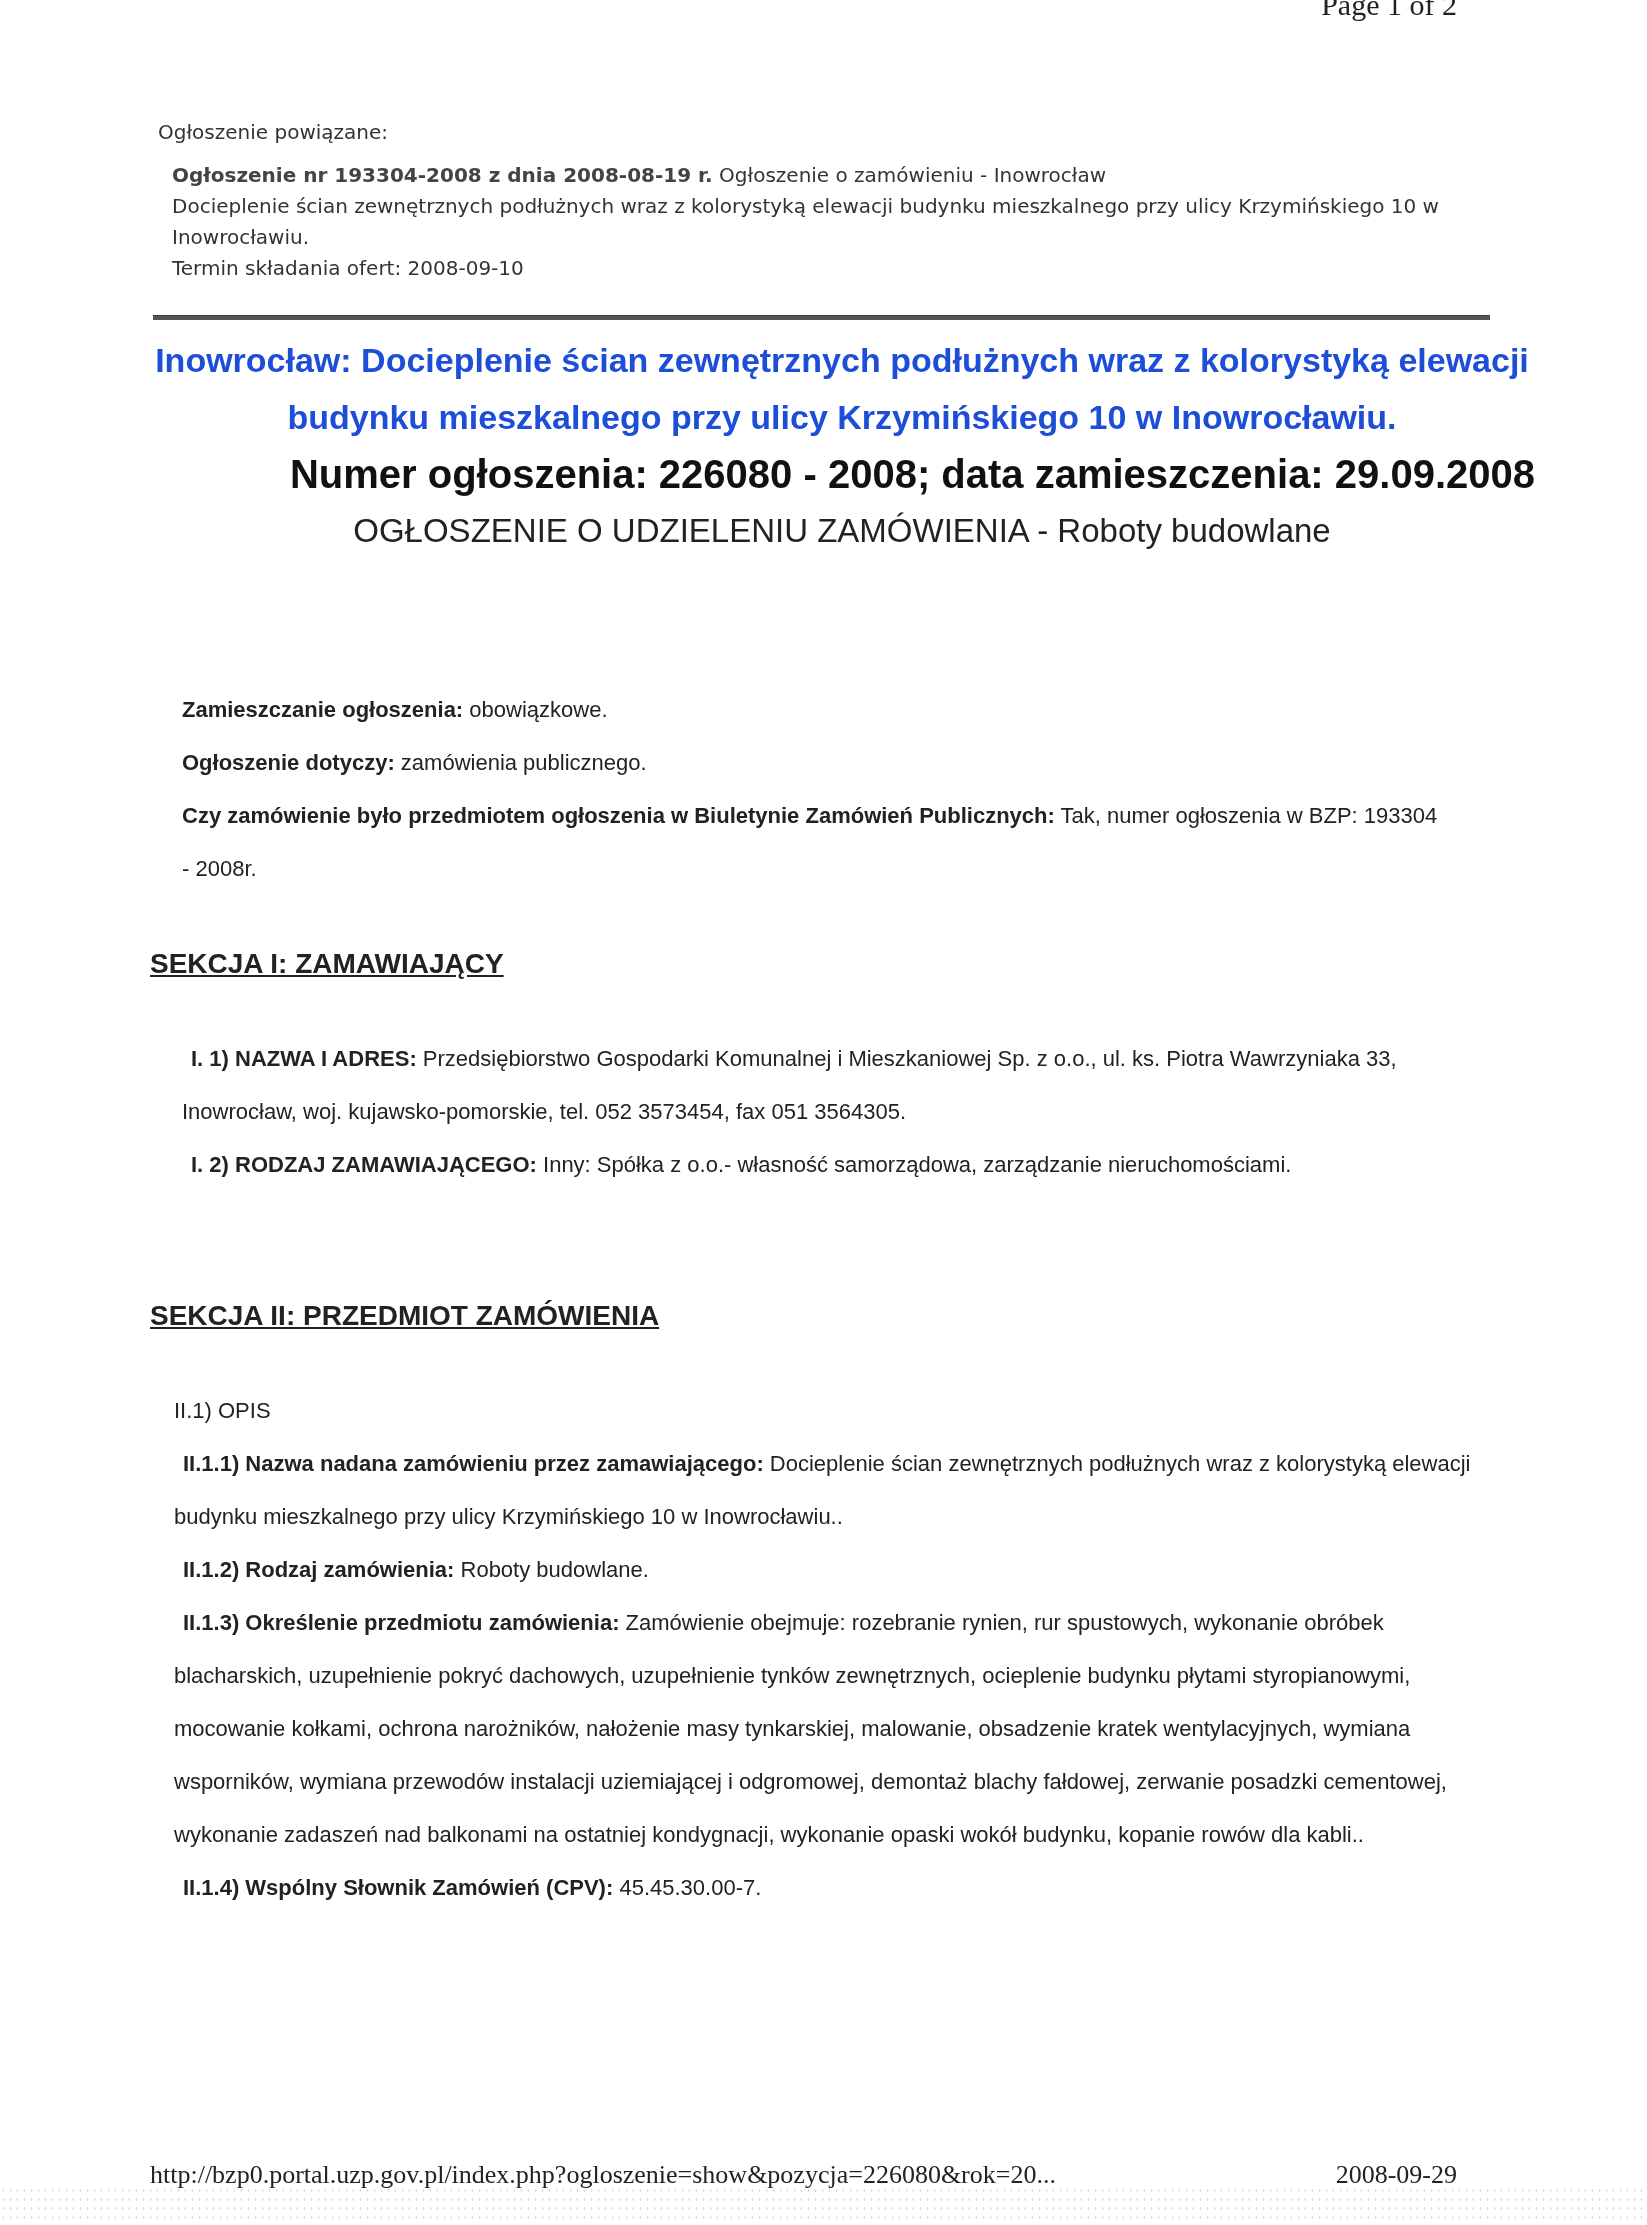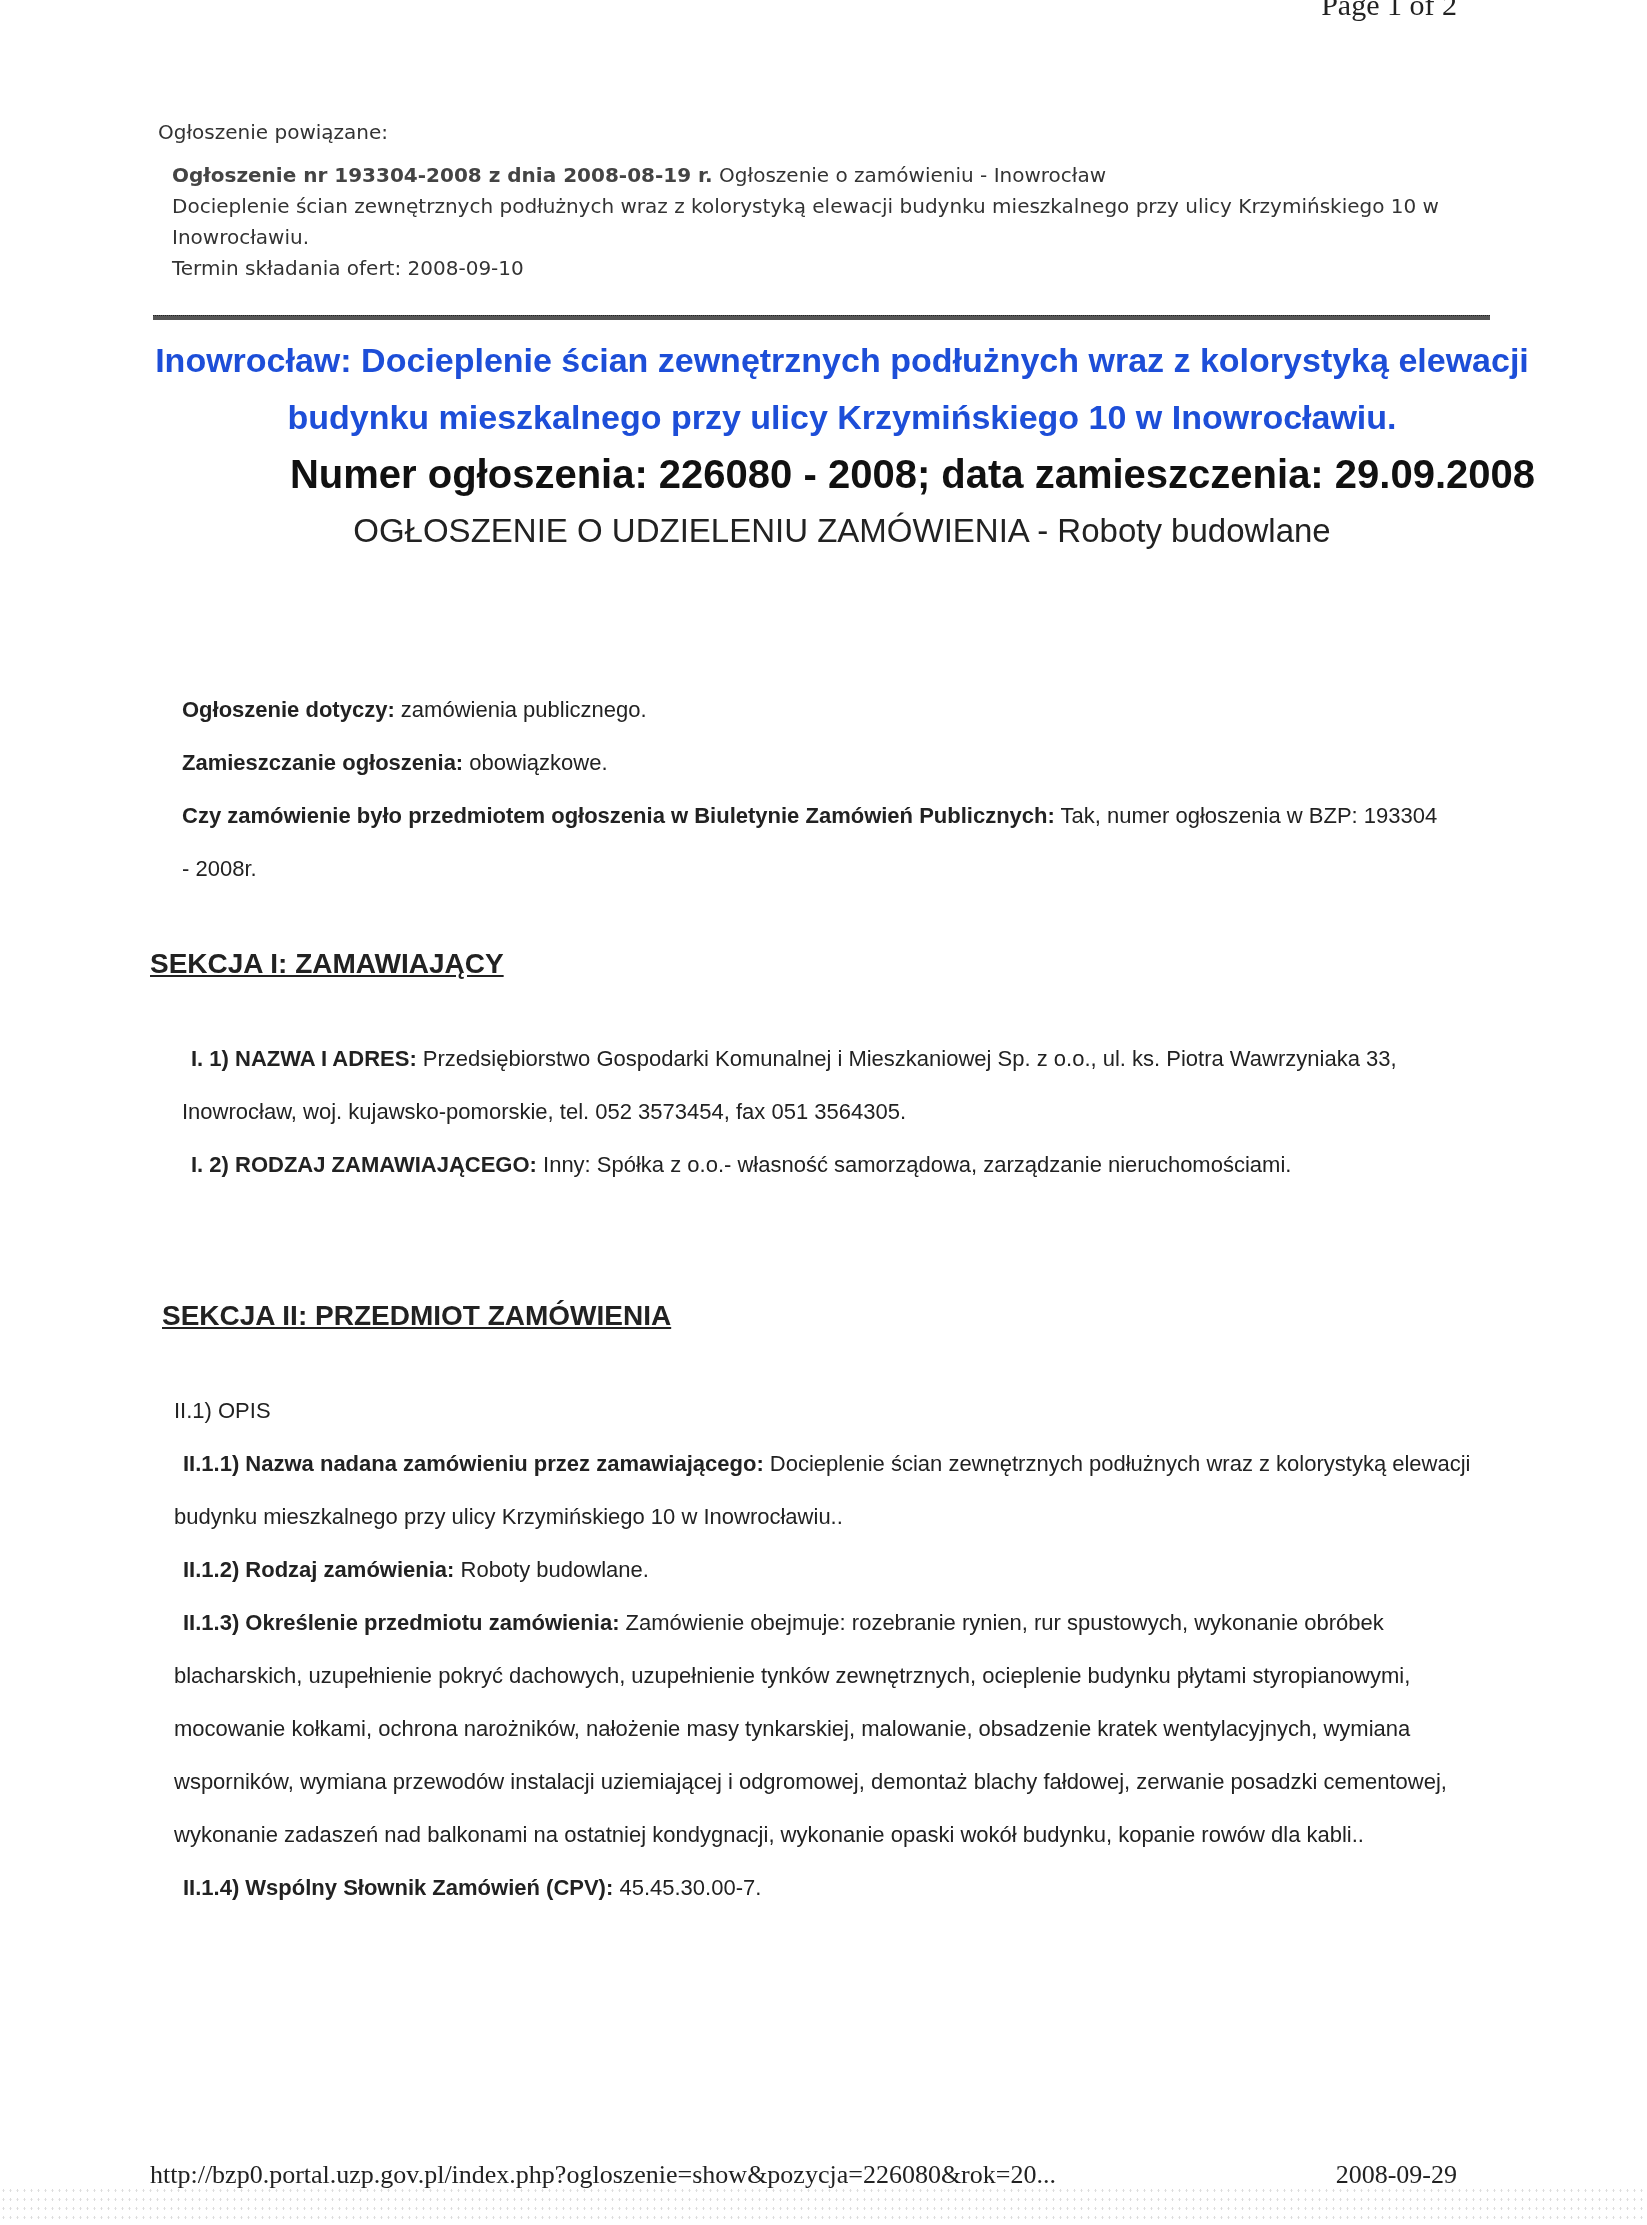--- a/index.html
+++ b/index.html
@@ -22,21 +22,21 @@
   #title-block { left: 149px; top: 332px; width: 1386px; text-align: center; }
   #title-block .title { font-size: 34px; font-weight: bold; line-height: 57px; color: #1d4ed8; }
   #title-block .numline { font-size: 40px; font-weight: bold; line-height: 57px; margin-top: 0px; text-align: right; }
   #title-block .kind { font-size: 33px; line-height: 55px; color: #222; }
 
   #intro { left: 182px; top: 683px; width: 1267px; font-size: 22px; line-height: 53px; color: #222; }
   #intro b { font-weight: bold; }
 
   .section-head { font-size: 28px; font-weight: bold; text-decoration: underline; color: #222; }
   #sec1-head { left: 150px; top: 948px; }
-  #sec2-head { left: 162px; top: 1300px; }
+  #sec2-head { left: 150px; top: 1300px; }
 
   .block { font-size: 22px; line-height: 53px; color: #222; }
   #sec1-body { left: 182px; top: 1032px; width: 1287px; }
   #sec2-body { left: 174px; top: 1384px; width: 1297px; }
   .block b { font-weight: bold; margin-left: 9px; }
 
   #footer { left: 150px; top: 2160px; width: 1307px; font-size: 26px; color: #222; display: flex; justify-content: space-between; gap: 13px; }
 
   .noise { position: absolute; left: 0; bottom: 0; width: 1647px; height: 40px;
     background-image: radial-gradient(#bbb 0.8px, transparent 1.2px); background-size: 7px 9px; opacity: 0.5; }
@@ -60,22 +60,22 @@
 
 <div id="separator" class="abs"></div>
 
 <div id="title-block" class="abs arial">
   <div class="title">Inowrocław: Docieplenie ścian zewnętrznych podłużnych wraz z kolorystyką elewacji budynku mieszkalnego przy ulicy Krzymińskiego 10 w Inowrocławiu.</div>
   <div class="numline">Numer ogłoszenia: 226080 - 2008; data zamieszczenia: 29.09.2008</div>
   <div class="kind">OGŁOSZENIE O UDZIELENIU ZAMÓWIENIA - Roboty budowlane</div>
 </div>
 
 <div id="intro" class="abs arial">
+  <div><b>Zamieszczanie ogłoszenia:</b> <span>obowiązkowe.</span></div>
   <div><b>Ogłoszenie dotyczy:</b> <span>zamówienia publicznego.</span></div>
-  <div><b>Zamieszczanie ogłoszenia:</b> <span>obowiązkowe.</span></div>
   <div><b>Czy zamówienie było przedmiotem ogłoszenia w Biuletynie Zamówień Publicznych:</b> <span>Tak, numer ogłoszenia w BZP: 193304 - 2008r.</span></div>
 </div>
 
 <div id="sec1-head" class="abs arial section-head">SEKCJA I: ZAMAWIAJĄCY</div>
 
 <div id="sec1-body" class="abs arial block">
   <div><b>I. 1) NAZWA I ADRES:</b> <span>Przedsiębiorstwo Gospodarki Komunalnej i Mieszkaniowej Sp. z o.o., ul. ks. Piotra Wawrzyniaka 33, Inowrocław, woj. kujawsko-pomorskie, tel. 052 3573454, fax 051 3564305.</span></div>
   <div><b>I. 2) RODZAJ ZAMAWIAJĄCEGO:</b> <span>Inny: Spółka z o.o.- własność samorządowa, zarządzanie nieruchomościami.</span></div>
 </div>
 

